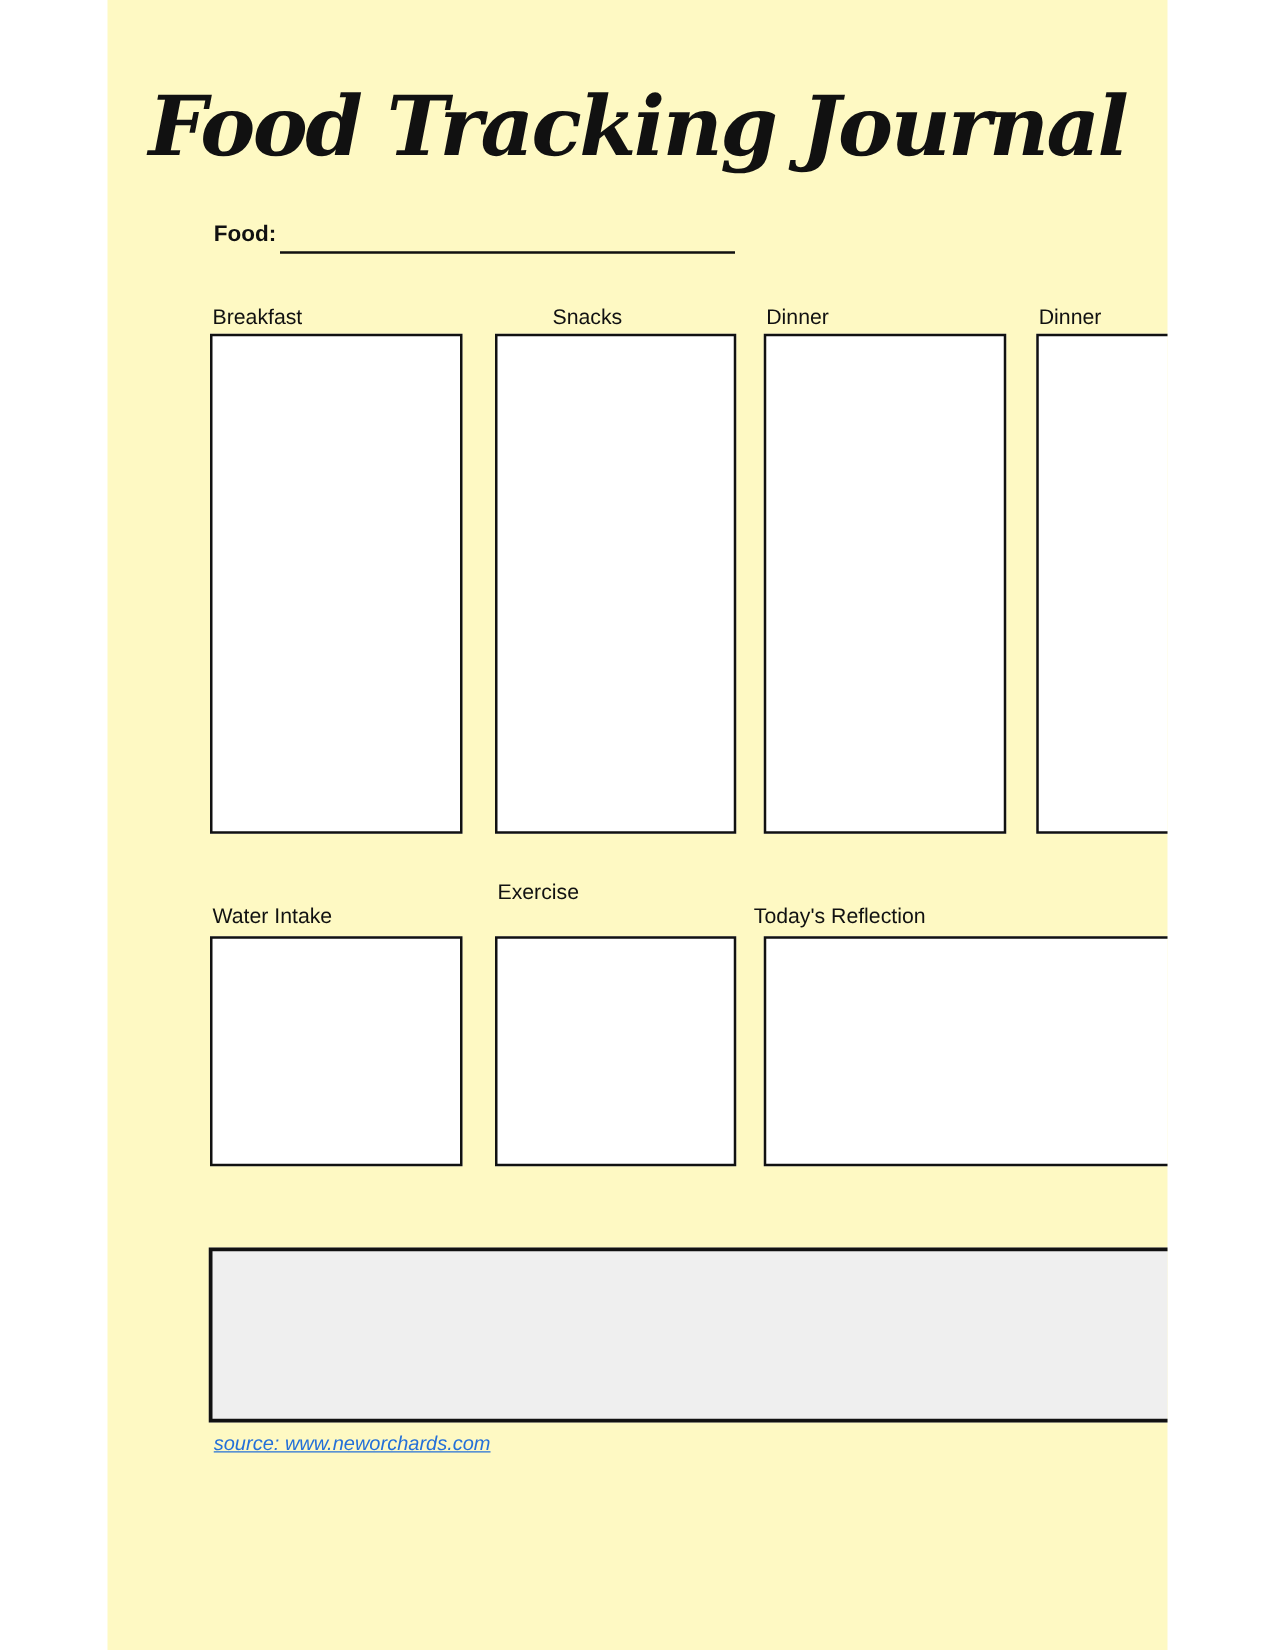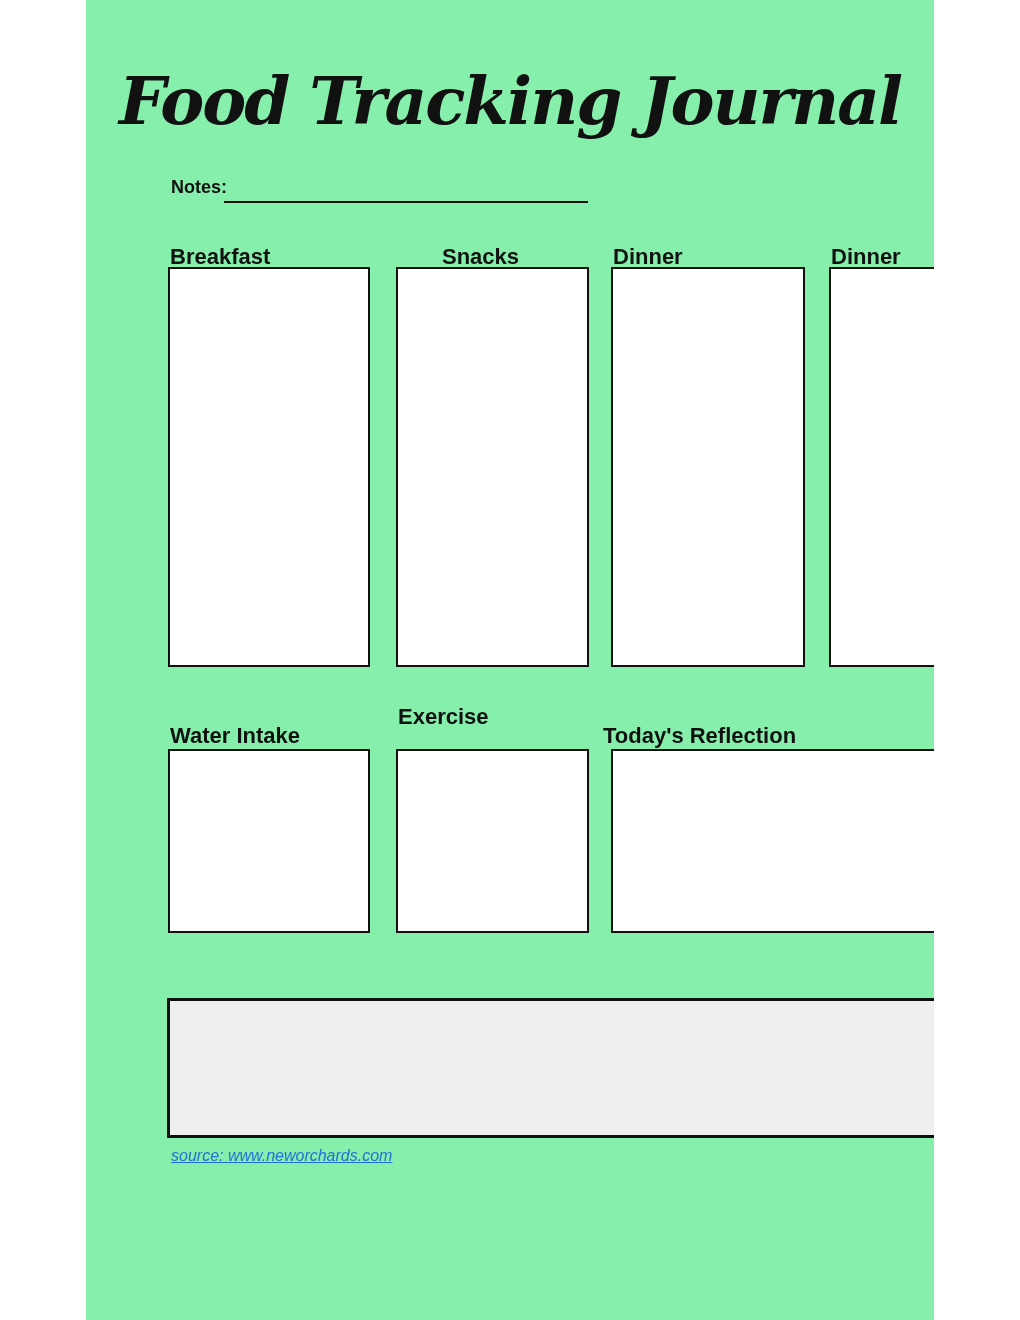--- a/index.html
+++ b/index.html
@@ -1,21 +1,21 @@
 <!DOCTYPE html>
 <html><head>
 <meta charset="utf-8">
 <style>
   * { margin: 0; padding: 0; box-sizing: border-box; }
   html, body { background: #ffffff; }
   .page {
     position: relative;
     width: 848px;
     height: 1320px;
-    background: #86efac;
+    background: #fef9c3;
     font-family: "Liberation Sans", sans-serif;
     color: #111111;
     margin: 0 auto;
     overflow: hidden;
   }
   .title {
     position: absolute;
     top: 62px;
     left: 0;
     width: 100%;
@@ -39,22 +39,22 @@
     position: absolute;
     left: 138px;
     top: 183px;
     width: 364px;
     height: 20px;
     border-bottom: 2px solid #111111;
     background: transparent;
   }
   .section-label {
     position: absolute;
-    font-size: 22px;
-    font-weight: 700;
+    font-size: 17px;
+    font-weight: 400;
     white-space: nowrap;
   }
   .box {
     position: absolute;
     border: 2px solid #111111;
     background: #ffffff;
   }
   
   .lbl-breakfast { left: 84px;  top: 244px; }
   .lbl-snacks    { left: 312px; top: 244px; margin-left: 44px; }
@@ -103,21 +103,21 @@
     font-style: italic;
   }
 </style>
 </head>
 <body>
 
 <div class="page">
 
   <h1 class="title">Food Tracking Journal</h1>
 
-  <span class="date-label">Notes:</span>
+  <span class="date-label">Food:</span>
   <div class="date-line"></div>
 
   <span class="section-label lbl-breakfast">Breakfast</span>
   <div class="box box-breakfast"></div>
 
   <span class="section-label lbl-snacks">Snacks</span>
   <div class="box box-snacks"></div>
 
   <span class="section-label lbl-lunch">Dinner</span>
   <div class="box box-lunch"></div>

